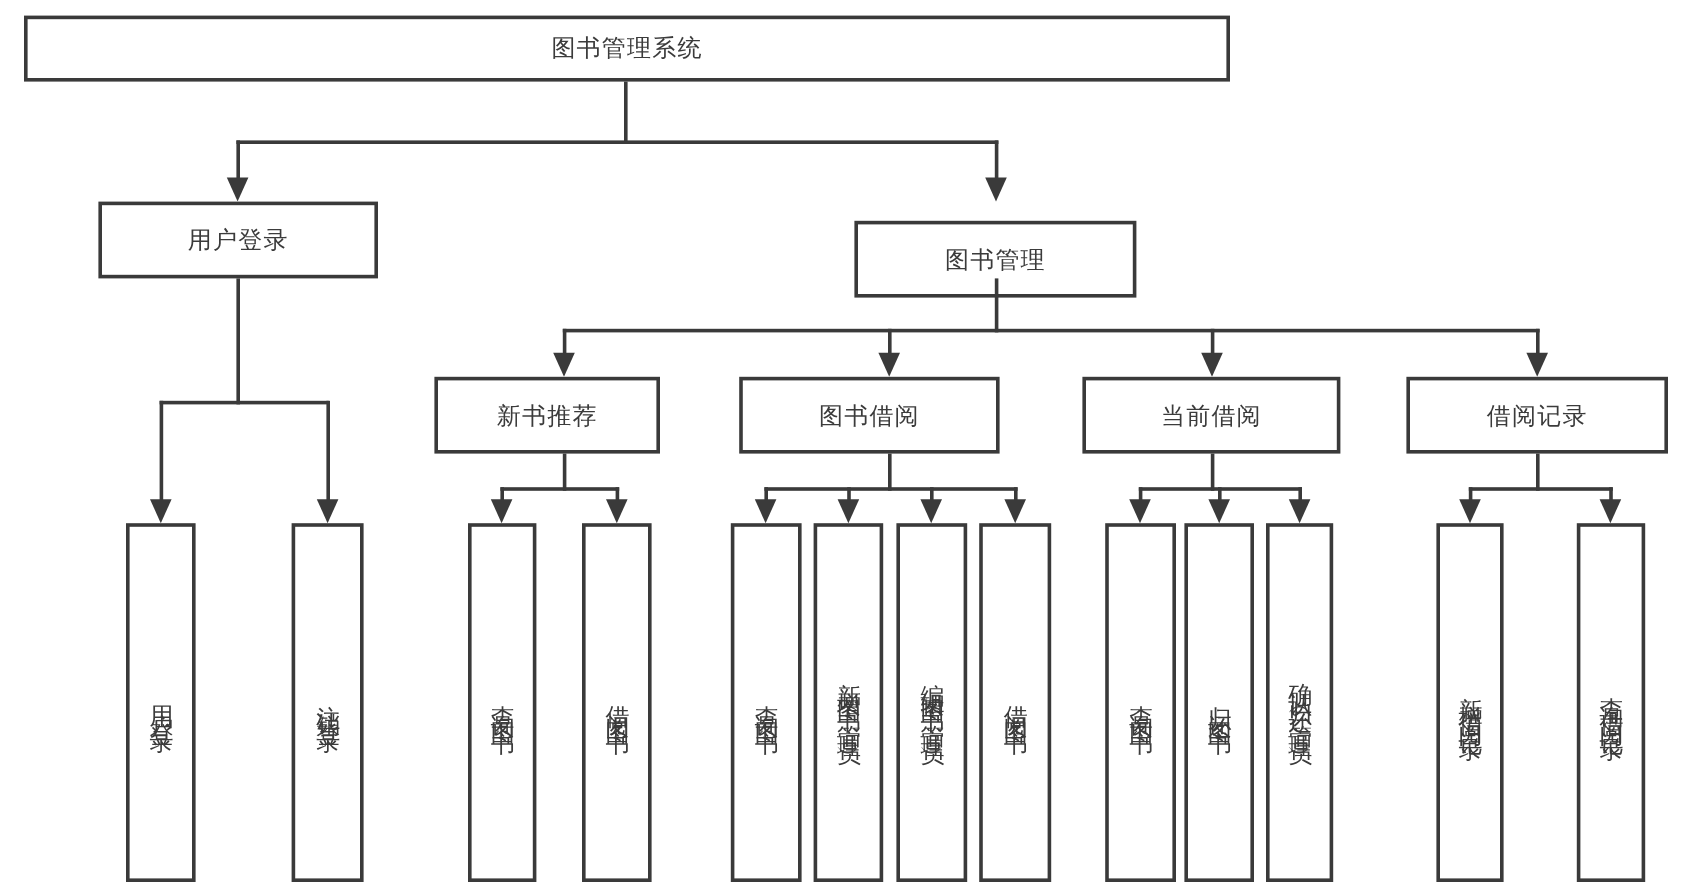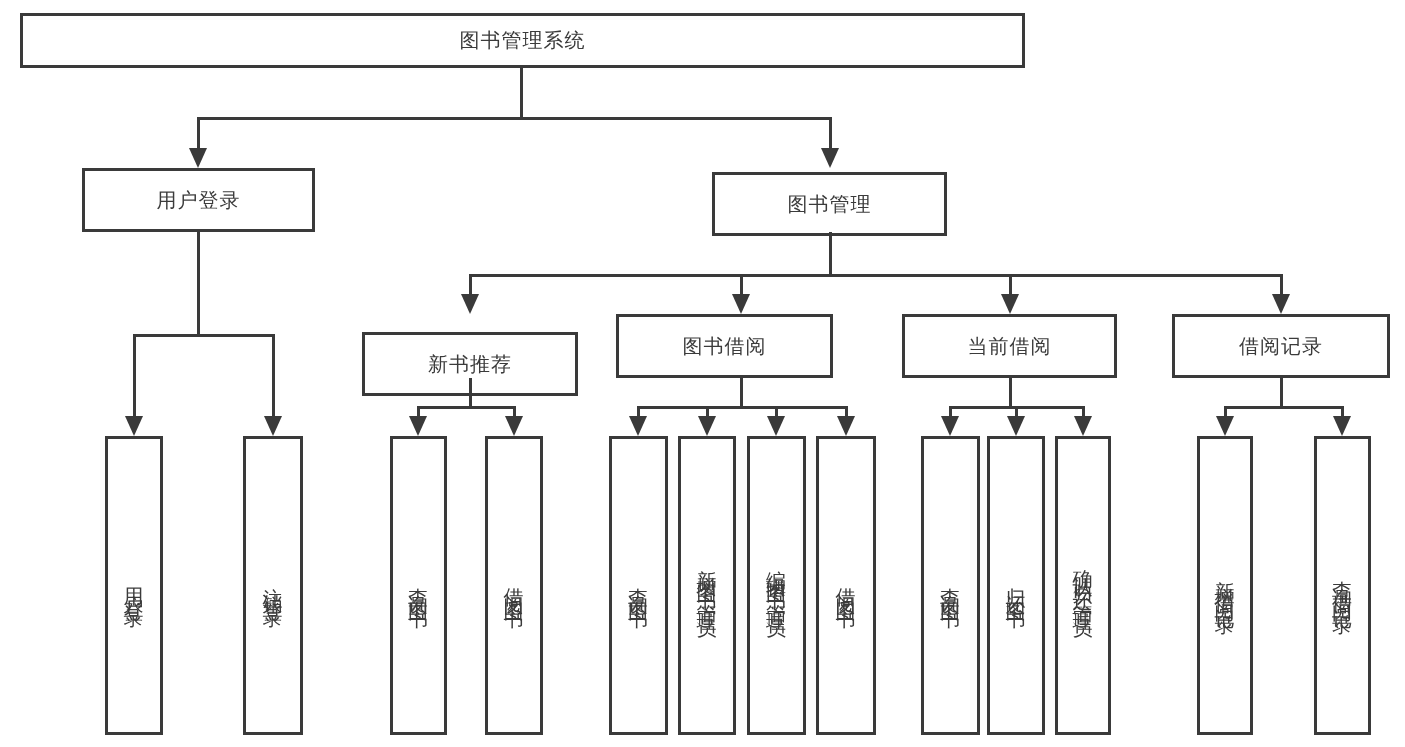--- a/index.html
+++ b/index.html
@@ -46,21 +46,21 @@
   <div class="line" style="left:520px;top:68px;width:3px;height:52px;"></div>
   <div class="line" style="left:197px;top:117px;width:635px;height:3px;"></div>
   <div class="line" style="left:197px;top:117px;width:3px;height:33px;"></div>
   <div class="line" style="left:829px;top:117px;width:3px;height:33px;"></div>
   <div class="arrow" style="left:189px;top:148px;"></div>
   <div class="arrow" style="left:821px;top:148px;"></div>
 
   <div class="node" style="left:82px;top:168px;width:233px;height:64px;">
     <span>用户登录</span>
   </div>
-  <div class="node" style="left:712px;top:172px;width:235px;height:64px;">
+  <div class="node" style="left:712px;top:184px;width:235px;height:64px;">
     <span>图书管理</span>
   </div>
 
   <div class="line" style="left:197px;top:232px;width:3px;height:105px;"></div>
   <div class="line" style="left:133px;top:334px;width:141px;height:3px;"></div>
   <div class="line" style="left:133px;top:334px;width:3px;height:84px;"></div>
   <div class="line" style="left:272px;top:334px;width:3px;height:84px;"></div>
   <div class="arrow" style="left:125px;top:416px;"></div>
   <div class="arrow" style="left:264px;top:416px;"></div>
 
@@ -68,21 +68,21 @@
   <div class="line" style="left:469px;top:274px;width:814px;height:3px;"></div>
   <div class="line" style="left:469px;top:274px;width:3px;height:22px;"></div>
   <div class="line" style="left:740px;top:274px;width:3px;height:22px;"></div>
   <div class="line" style="left:1009px;top:274px;width:3px;height:22px;"></div>
   <div class="line" style="left:1280px;top:274px;width:3px;height:22px;"></div>
   <div class="arrow" style="left:461px;top:294px;"></div>
   <div class="arrow" style="left:732px;top:294px;"></div>
   <div class="arrow" style="left:1001px;top:294px;"></div>
   <div class="arrow" style="left:1272px;top:294px;"></div>
 
-  <div class="node" style="left:362px;top:314px;width:216px;height:64px;margin-top:18px;">
+  <div class="node" style="left:362px;top:314px;width:188px;height:64px;">
     <span>新书推荐</span>
   </div>
   <div class="node" style="left:616px;top:314px;width:217px;height:64px;">
     <span>图书借阅</span>
   </div>
   <div class="node" style="left:1172px;top:314px;width:218px;height:64px;">
     <span>借阅记录</span>
   </div>
   <div class="node" style="left:902px;top:314px;width:215px;height:64px;">
     <span>当前借阅</span>

